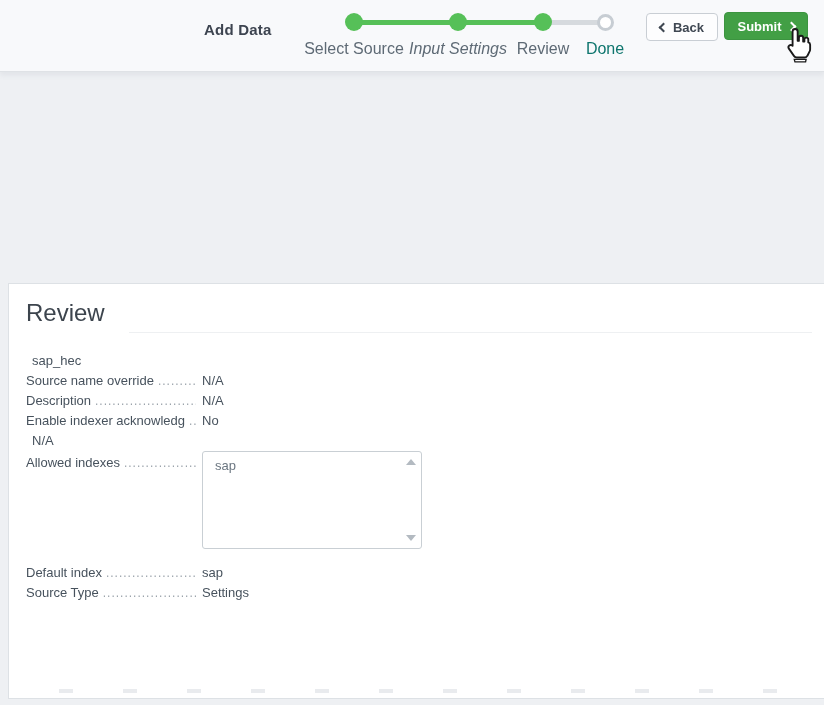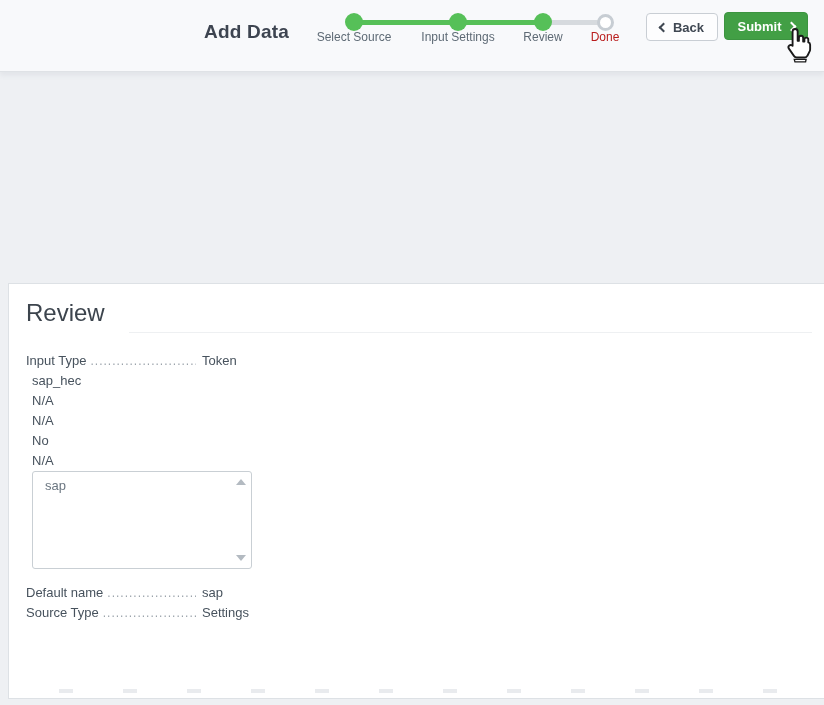--- a/index.html
+++ b/index.html
@@ -15,42 +15,42 @@
   .wizard-header {
     position: absolute; left: 0; top: 0;
     width: 824px; height: 72px;
     background: #f8f9fb;
     border-bottom: 1px solid #dfe2e6;
     box-shadow: 0 3px 5px rgba(110,120,135,0.10);
     z-index: 5;
   }
   .wizard-title {
     position: absolute; left: 204px; top: 21px;
-    font-size: 19px; font-weight: 600; color: #3d4450;
+    font-size: 15px; font-weight: 600; color: #3d4450;
     letter-spacing: 0.2px;
   }
 
   
   .seg { position: absolute; height: 5px; top: 20px; border-radius: 2px; }
   .seg.green { background: #56c058; }
   .seg.gray  { background: #d6dade; }
   .step-dot {
     position: absolute; top: 13px; width: 18px; height: 18px;
     border-radius: 50%; background: #56c058;
   }
   .step-dot.pending {
     width: 17px; height: 17px; top: 14px;
     background: #ffffff; border: 3px solid #c7cdd3;
   }
   .step-label {
-    position: absolute; top: 30px;
+    position: absolute; top: 40px;
     transform: translateX(-50%);
-    font-size: 12px; color: #5e6a75; white-space: nowrap;
-  }
-  .step-label.pending { color: #b91c1c; }
+    font-size: 16px; color: #5e6a75; white-space: nowrap;
+  }
+  .step-label.pending { color: #0f766e; }
 
   
   .btn {
     position: absolute; display: flex; align-items: center; justify-content: center;
     border-radius: 4px; font-size: 13px; cursor: pointer; gap: 6px;
   }
   .btn-back {
     left: 646px; top: 13px; width: 72px; height: 28px;
     background: #fdfdfe; border: 1px solid #c9ced4;
     color: #3f4752; font-weight: 600;
@@ -134,21 +134,21 @@
   <div class="seg green" style="left:354px; width:104px;"></div>
   <div class="seg green" style="left:458px; width:85px;"></div>
   <div class="seg gray" style="left:543px; width:62px;"></div>
 
   <div class="step-dot" style="left:345px;"></div>
   <div class="step-dot" style="left:449px;"></div>
   <div class="step-dot" style="left:534px;"></div>
   <div class="step-dot pending" style="left:597px;"></div>
 
   <div class="step-label" style="left:354px;">Select Source</div>
-  <div class="step-label" style="left:458px;">Input Settings</div>
+  <div class="step-label" style="left:458px;font-style:italic;">Input Settings</div>
   <div class="step-label" style="left:543px;">Review</div>
   <div class="step-label pending" style="left:605px;">Done</div>
 
   <div class="btn btn-back">
     <span class="chev chev-left"></span>
       <span>Back</span>
   </div>
   <div class="btn btn-submit">
     <span>Submit</span>
       <span class="chev chev-right"></span>
@@ -161,61 +161,70 @@
     <path d="M11 38 L25 38 L24.4 41 L11.8 41 Z" fill="#ffffff" stroke="#1a1a1a" stroke-width="1.6"></path>
   </svg>
 </div>
 
 <div class="panel">
   <div class="panel-heading">Review</div>
   <div class="heading-rule"></div>
 
   <div class="rows">
 
-    <div class="rrow">
-      <span class="lead">
-          <span class="rlabel">Input Type</span>
-          <span class="rdots"></span>
-        </span>
-      <span class="rvalue">Token</span>
-    </div>
 
     <div class="rrow">
       <span class="rvalue">sap_hec</span>
     </div>
 
     <div class="rrow">
+      <span class="lead">
+          <span class="rlabel">Source name override</span>
+          <span class="rdots"></span>
+        </span>
       <span class="rvalue">N/A</span>
     </div>
 
     <div class="rrow">
+      <span class="lead">
+          <span class="rlabel">Description</span>
+          <span class="rdots"></span>
+        </span>
       <span class="rvalue">N/A</span>
     </div>
 
     <div class="rrow">
+      <span class="lead">
+          <span class="rlabel">Enable indexer acknowledg</span>
+          <span class="rdots"></span>
+        </span>
       <span class="rvalue">No</span>
     </div>
 
     <div class="rrow">
       <span class="rvalue">N/A</span>
     </div>
 
     <div class="rrow box-row">
+      <span class="lead" style="margin-top:2px;">
+          <span class="rlabel">Allowed indexes</span>
+          <span class="rdots"></span>
+        </span>
       <div class="indexes-box">
         <div class="indexes-text">sap</div>
         <div class="scroll-up"></div>
         <div class="scroll-down"></div>
       </div>
     </div>
 
     <div class="rows-gap"></div>
 
     <div class="rrow">
       <span class="lead">
-          <span class="rlabel">Default name</span>
+          <span class="rlabel">Default index</span>
           <span class="rdots"></span>
         </span>
       <span class="rvalue">sap</span>
     </div>
 
     <div class="rrow">
       <span class="lead">
           <span class="rlabel">Source Type</span>
           <span class="rdots"></span>
         </span>

